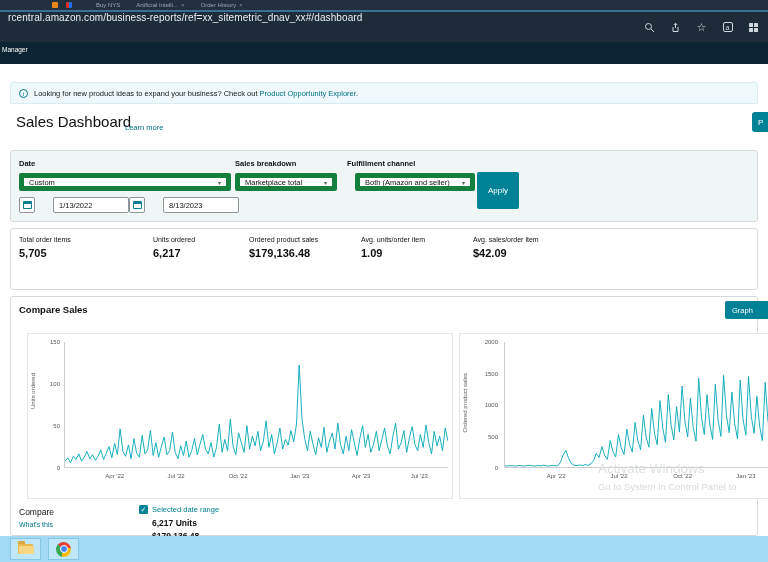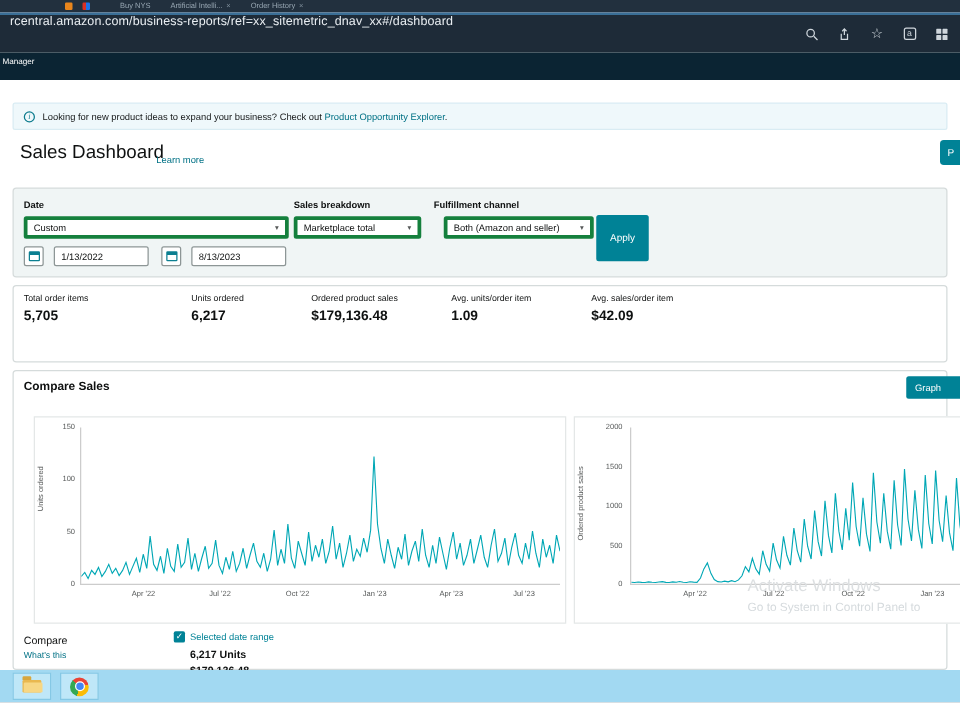--- a/index.html
+++ b/index.html
@@ -34,27 +34,27 @@
 
   
   .page-title{position:absolute;left:16px;top:113px;font-size:15px;color:#0f1111;font-weight:400}
   .learn-more{position:absolute;left:125px;top:123px;font-size:7.5px}
   .header-action{position:absolute;left:752px;top:112px;height:20px;width:40px;background:#008296;border:none;border-radius:3px 0 0 3px;color:#fff;font-size:8px;text-align:left;padding-left:6px;cursor:pointer}
 
   
   .filters{position:absolute;left:10px;right:10px;top:150px;height:72px;background:#f0f5f5;border:1px solid #d5dbdb;border-radius:3px;font-size:7.5px;color:#0f1111}
   .f-label{position:absolute;top:8px;font-weight:bold;font-size:7.5px}
   .lbl-date{left:8px}.lbl-breakdown{left:224px}.lbl-channel{left:336px}
-  .sel{position:absolute;top:22px;height:18px;background:#fff;border:3px solid #15803d;border-radius:2px;display:flex;align-items:center;padding:4px 5px;cursor:pointer}
+  .sel{position:absolute;top:22px;height:18px;background:#fff;border:5px solid #15803d;border-radius:2px;display:flex;align-items:center;padding:4px 5px;cursor:pointer}
   .sel .chev{margin-left:auto;color:#565959;font-size:6px;padding-left:6px}
   .sel-date{left:8px;width:212px}
   .sel-breakdown{left:224px;width:102px}
   .sel-channel{left:344px;width:120px}
   .apply-btn{position:absolute;left:466px;top:21px;height:37px;padding:0 11px;background:#008296;color:#fff;border:none;border-radius:2px;font-size:8px;cursor:pointer}
-  .date-group{position:absolute;top:46px;display:flex;align-items:center;gap:8px}
+  .date-group{position:absolute;top:46px;display:flex;align-items:center;gap:18px}
   .dg-start{left:8px}.dg-end{left:118px}
   .cal-btn{width:16px;height:16px;border:1px solid #8d9696;background:#fff;border-radius:2px;display:flex;align-items:center;justify-content:center;cursor:pointer}
   .cal-glyph{width:9px;height:8px;border:1px solid #0b7f91;border-top-width:3px;border-radius:1px}
   .date-input{width:76px;height:16px;border:1px solid #8d9696;border-radius:2px;background:#fff;display:flex;align-items:center;padding-left:5px;font-size:7.5px}
 
   
   .snapshot{position:absolute;left:10px;right:10px;top:228px;height:62px;border:1px solid #d5dbdb;border-radius:3px;background:#fff}
   .snap-header{height:20px;border-bottom:1px solid #d5dbdb;display:flex;align-items:center;gap:8px;padding-left:8px}
   .snap-title{font-size:9.5px;font-weight:bold;color:#0f1111}
   .snap-taken{font-size:7px;color:#565959}

